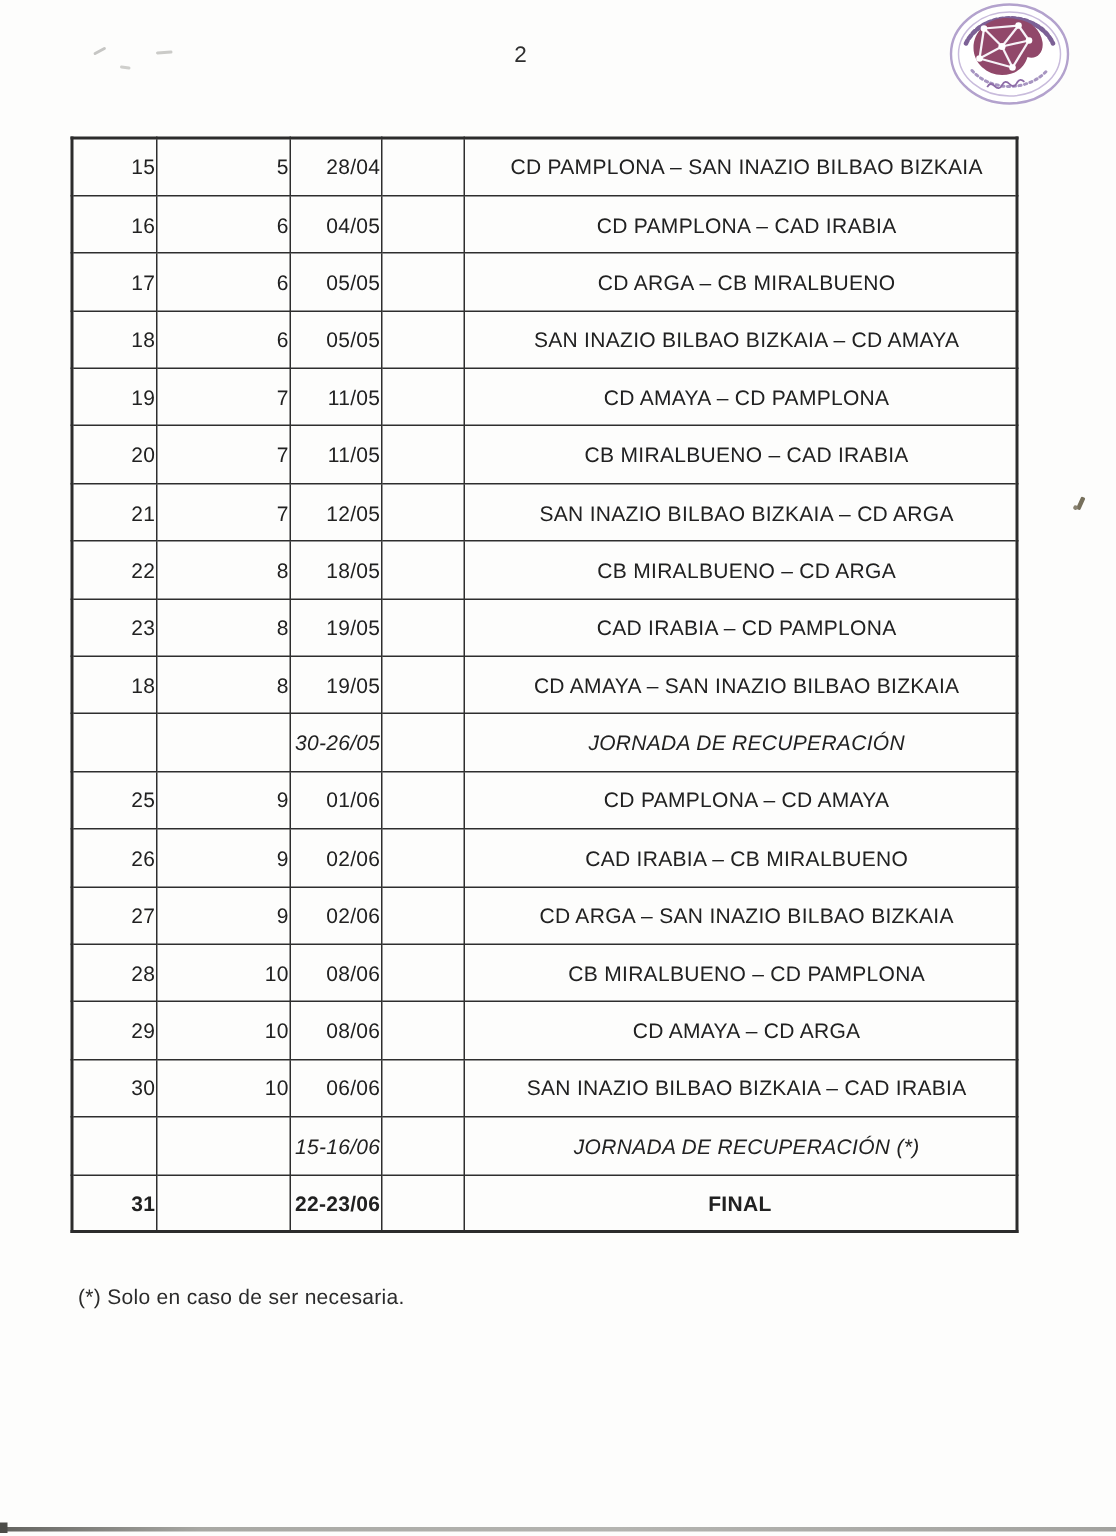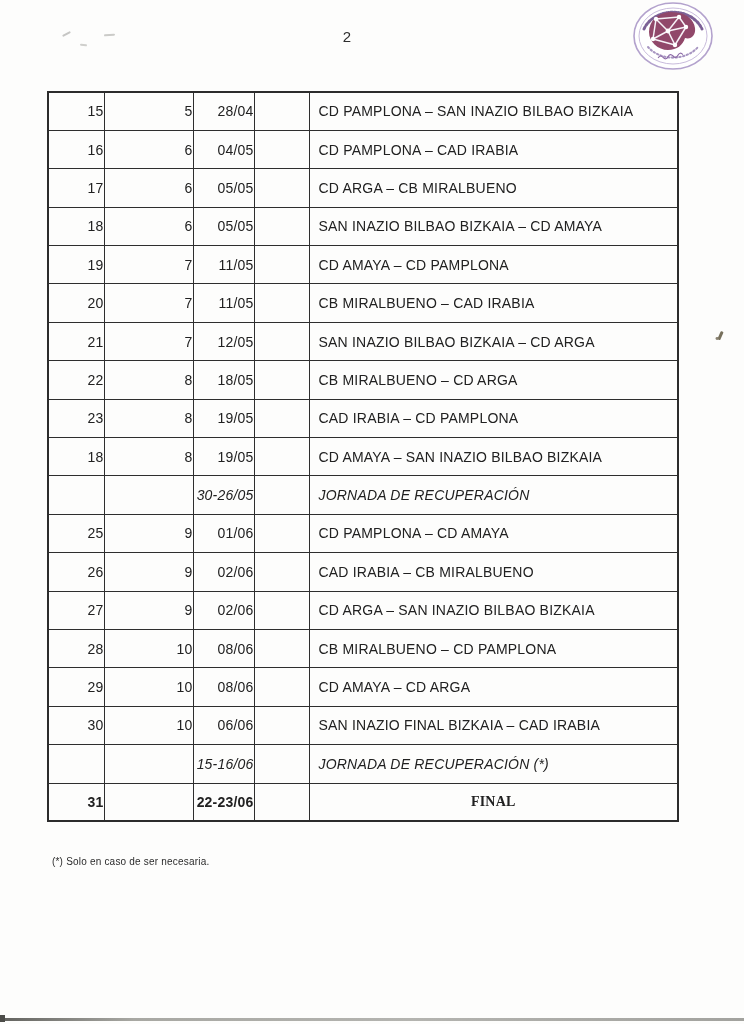--- a/index.html
+++ b/index.html
@@ -81,32 +81,32 @@
     border: 1.2px solid #2e2e2e;
     height: 38.4px;
     vertical-align: middle;
     font-size: 14px;
     color: #212121;
     letter-spacing: 0.2px;
     overflow: hidden;
     white-space: nowrap;
   }
   td.col-num, td.col-jornada, td.col-date { text-align: right; }
-  td.col-match { text-align: left; padding-left: 9px; font-size: 13.5px; }
+  td.col-match { text-align: center; padding-left: 9px; font-size: 13.5px; }
   tr.style-italic td.col-date,
   tr.style-italic td.col-match { font-style: italic; }
   tr.style-bold td { font-weight: bold; }
-  tr.style-bold td.col-match { text-align: center; padding-left: 0; font-family: Liberation Serif, serif; }
+  tr.style-bold td.col-match { text-align: center; padding-left: 0; }
 
   
   .footnote {
     position: absolute;
     left: 52px;
     top: 856px;
-    font-size: 10px;
+    font-size: 14px;
     color: #2b2b2b;
     letter-spacing: 0.2px;
   }
 
   
   .scan-edge-bottom {
     position: absolute;
     left: 0;
     bottom: 3px;
     width: 100%;
@@ -296,21 +296,21 @@
           <td class="col-jornada">10</td>
           <td class="col-date">08/06</td>
           <td class="col-blank"></td>
           <td class="col-match">CD AMAYA – CD ARGA</td>
         </tr>
         <tr class="style-normal">
           <td class="col-num">30</td>
           <td class="col-jornada">10</td>
           <td class="col-date">06/06</td>
           <td class="col-blank"></td>
-          <td class="col-match">SAN INAZIO FINAL BIZKAIA – CAD IRABIA</td>
+          <td class="col-match">SAN INAZIO BILBAO BIZKAIA – CAD IRABIA</td>
         </tr>
         <tr class="style-italic">
           <td class="col-num"></td>
           <td class="col-jornada"></td>
           <td class="col-date">15-16/06</td>
           <td class="col-blank"></td>
           <td class="col-match">JORNADA DE RECUPERACIÓN (*)</td>
         </tr>
         <tr class="style-bold">
           <td class="col-num">31</td>

